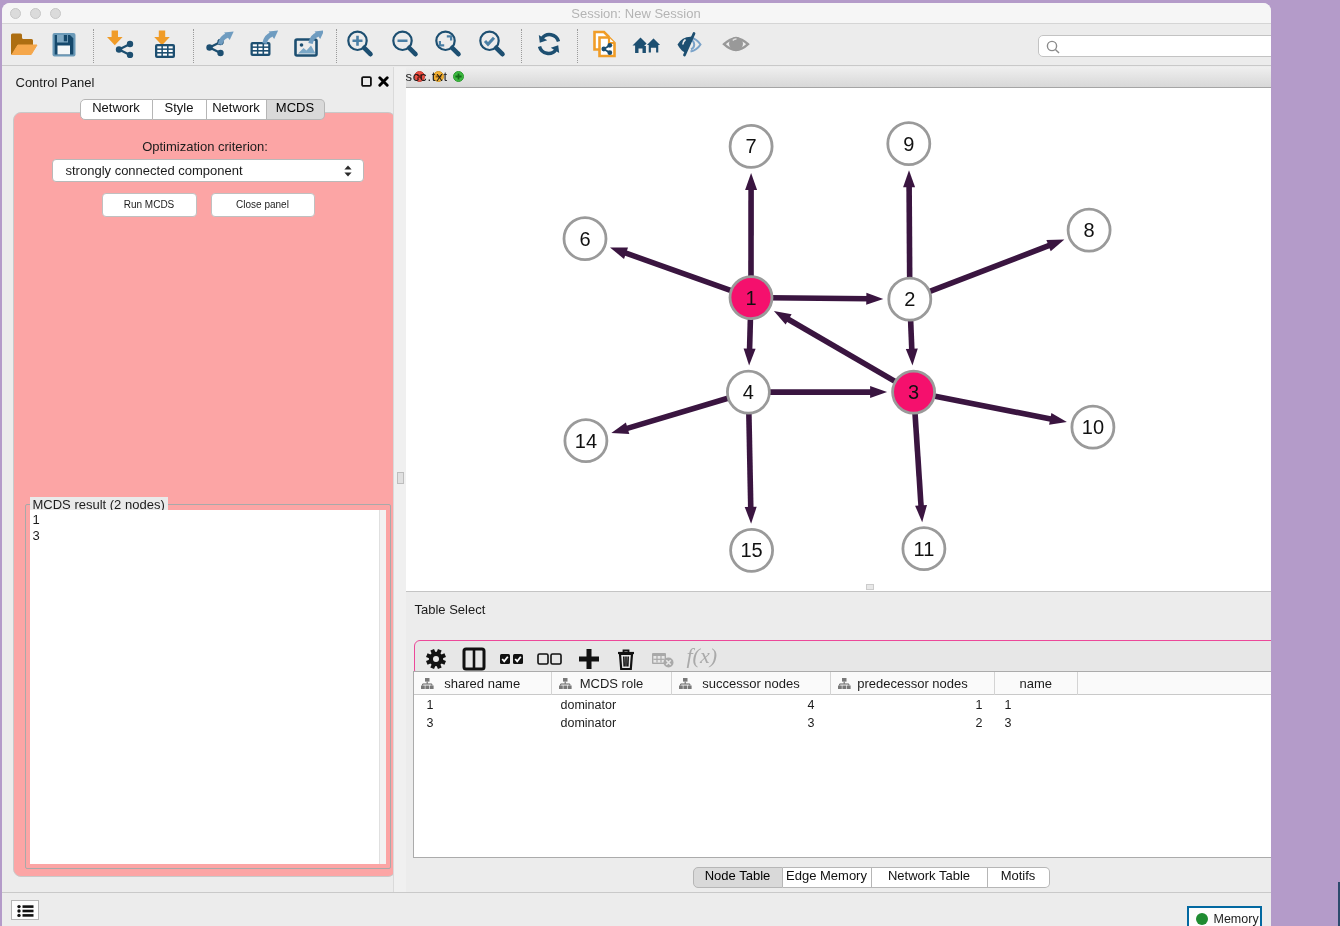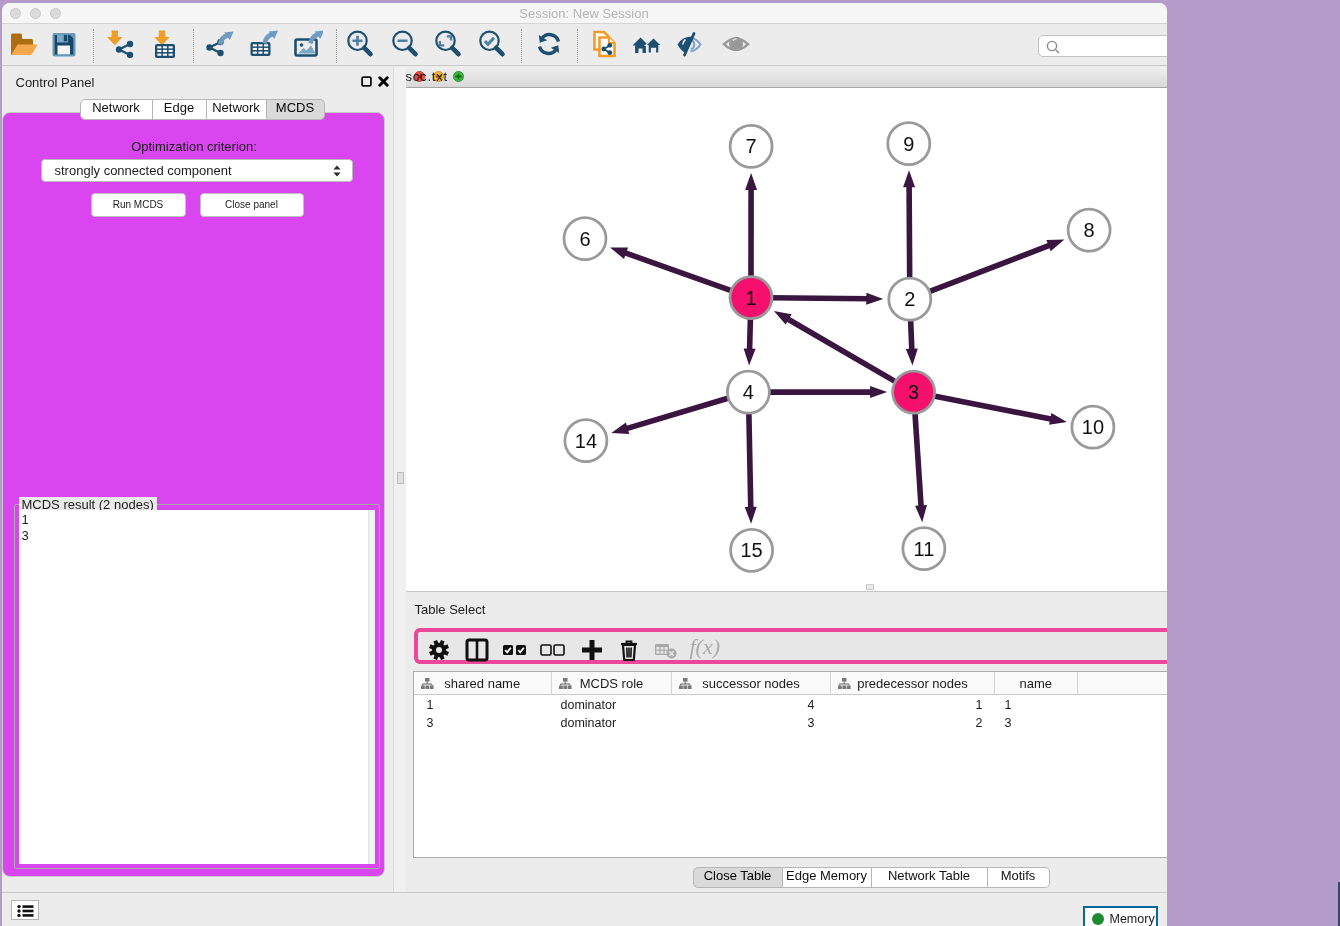--- a/index.html
+++ b/index.html
@@ -1,30 +1,30 @@
 <!DOCTYPE html>
 <html><head><meta charset="utf-8"><style>
 *{margin:0;padding:0;box-sizing:border-box}
 html,body{width:1340px;height:926px;overflow:hidden}
 body{background:#b49bc9;font-family:"Liberation Sans",sans-serif;color:#1c1c1c;position:relative}
-#win{position:absolute;left:1.5px;top:2.5px;width:1165px;height:923.5px;background:#ececec;border-radius:8px 8px 0 0;overflow:hidden}
+#win{position:absolute;left:1.5px;top:2.5px;width:1269px;height:923.5px;background:#ececec;border-radius:8px 8px 0 0;overflow:hidden}
 
 #titlebar{position:absolute;left:0;top:0;width:100%;height:21px;background:#f6f6f6;border-bottom:1px solid #d5d5d5}
 .tl{position:absolute;top:5px;width:11.5px;height:11.5px;border-radius:50%;background:#dbdbdb;border:1px solid #c6c6c6}
 #wintitle{position:absolute;top:3px;width:100%;text-align:center;font-size:13px;color:#b4b4b4}
 
 #toolbar{position:absolute;left:0;top:22px;width:100%;height:41px;background:#ececec;border-bottom:1px solid #c9c9c9}
 .tbi{position:absolute;top:5px}
 .tsep{position:absolute;top:4px;height:34px;width:0;border-left:1px dotted #9a9a9a}
 #search{position:absolute;left:1036px;top:10px;width:291px;height:22px;background:#fff;border:1px solid #c3c3c3;border-radius:5px}
 
 #cpanel{position:absolute;left:0;top:64px;width:391px;height:826px}
 #cp-title{position:absolute;left:14px;top:8px;font-size:13px}
 .hdrbtn{position:absolute;top:9px}
-#cp-content{position:absolute;left:0;top:45px;width:383px;height:765px;background:#d946ef;border:1px solid #c9c9c9;border-radius:8px}
+#cp-content{position:absolute;left:11px;top:45px;width:383px;height:765px;background:#fca5a5;border:1px solid #c9c9c9;border-radius:8px}
 #cp-tabs{position:absolute;left:78px;top:32px;height:21px;display:flex}
 .tab{height:21px;font-size:13px;font-weight:400;background:#fff;border:1px solid #b6b6b6;border-left:none;display:flex;align-items:center;justify-content:center;color:#111;padding-bottom:4px}
 .tab.first{border-left:1px solid #b6b6b6;border-radius:5px 0 0 5px}
 .tab.last{border-radius:0 5px 5px 0}
 .tab.sel{background:#d9d9d9;color:#000000}
 #opt-label{position:absolute;left:0;top:26px;width:383px;text-align:center;font-size:13px}
 #opt-select{position:absolute;left:38px;top:46px;width:312px;height:23px;background:#fff;border:1px solid #b9b9b9;border-radius:4px;font-size:13px;line-height:21px;padding-left:13px}
 .btn{position:absolute;height:24px;background:#fff;border:1px solid #c0c0c0;border-radius:4px;font-size:10px;text-align:center;line-height:22px}
 #grpbox{position:absolute;left:11px;top:391px;width:366px;height:365px;border:1px solid #a9a9a9;border-radius:2px}
 #grplegend{position:absolute;left:4px;top:-8px;background:#eaeaea;padding:0 3px;font-size:13px}
@@ -36,21 +36,21 @@
 
 #netwin{position:absolute;left:404px;top:64px;width:934px;height:524.5px;background:#fff}
 #net-titlebar{position:absolute;left:0;top:0;width:100%;height:21px;background:linear-gradient(#efefef,#d8d8d8);border-bottom:1px solid #a5a5a5}
 #net-title{position:absolute;width:100%;top:2.5px;font-size:13px;letter-spacing:0.8px;color:#1a1a1a}
 .tfl{position:absolute;top:4.5px;width:11px;height:11px;border-radius:50%;text-align:center;line-height:8px}
 #netcanvas{position:absolute;left:0;top:21.5px;width:934px;height:503px;background:#fff}
 #netgrip{position:absolute;left:460px;bottom:1px;width:8px;height:6px;background:#e8e8e8;border:1px solid #cccccc}
 
 #tpanel{position:absolute;left:404px;top:588.5px;width:934px;height:303px;background:#ececec;border-top:1px solid #c4c4c4}
 #tp-title{position:absolute;left:9px;top:10px;font-size:13px}
-#tp-toolbar{position:absolute;left:8px;top:36px;width:917px;height:36px;background:#e7e7e7;border:4px solid #ec4899;border-radius:6px}
+#tp-toolbar{position:absolute;left:8px;top:48px;width:917px;height:36px;background:#e7e7e7;border:1px solid #ec4899;border-radius:6px}
 #tbl{position:absolute;left:7px;top:79px;width:914px;height:187px;background:#fff;border:1px solid #ababab}
 #tbl-hdr{position:absolute;left:0;top:0;width:100%;height:23px;background:#fafafa;border-bottom:1px solid #c9c9c9;font-size:13px}
 .hcell{position:absolute;top:0;height:23px;border-right:1px solid #d4d4d4;text-align:center;line-height:23px}
 .hicon{position:absolute;left:7px;top:6px}
 .trow{position:absolute;left:0;height:18px;font-size:12.5px;line-height:18px}
 .tcell{position:absolute;top:0;height:18px}
 #tp-tabs{position:absolute;left:287px;top:275px;height:21px;display:flex}
 
 #statusbar{position:absolute;left:0;top:889px;width:100%;height:35px;background:#ececec;border-top:1px solid #c9c9c9}
 #sb-left{position:absolute;left:9px;top:7px;width:28px;height:20px;background:#fdfdfd;border:1px solid #b5b5b5}
@@ -247,21 +247,21 @@
       <div class="btn" style="left:88px;top:80px;width:95px">Run MCDS</div>
       <div class="btn" style="left:197px;top:80px;width:104px">Close panel</div>
       <div id="grpbox">
         <div id="grplegend">MCDS result (2 nodes)</div>
         <div id="mcds-text">1<br>3</div>
         <div id="mcds-sb"></div>
       </div>
     </div>
     <div id="cp-tabs">
       <div class="tab first" style="width:73px">Network</div>
-      <div class="tab" style="width:54px">Edge</div>
+      <div class="tab" style="width:54px">Style</div>
       <div class="tab" style="width:60px">Network</div>
       <div class="tab last sel" style="width:58px">MCDS</div>
     </div>
   </div>
   <div id="vdivider">
       <div id="vgrip"></div>
     </div>
   <div id="netwin">
     <div id="net-titlebar">
       <div class="tfl" style="left:8px;background:#ee4f43;border:1px solid #c33b31">
@@ -475,21 +475,21 @@
         </div>
         <div class="trow" style="top:41.5px;width:100%">
           <span class="tcell" style="left:13px">3</span>
           <span class="tcell" style="left:147px">dominator</span>
           <span class="tcell" style="left:258px;width:143px;text-align:right">3</span>
           <span class="tcell" style="left:417px;width:152px;text-align:right">2</span>
           <span class="tcell" style="left:591px">3</span>
         </div>
     </div>
     <div id="tp-tabs">
-      <div class="tab first sel" style="width:90px">Close Table</div>
+      <div class="tab first sel" style="width:90px">Node Table</div>
       <div class="tab" style="width:89px">Edge Memory</div>
       <div class="tab" style="width:116px">Network Table</div>
       <div class="tab last" style="width:62px">Motifs</div>
     </div>
   </div>
   <div id="statusbar">
     <div id="sb-left">
         <svg width="17" height="14" viewBox="0 0 17 14" style="position:absolute;left:5px;top:3px">
           <circle cx="2" cy="2.6" r="1.7" fill="#111"></circle>
           <circle cx="2" cy="7" r="1.7" fill="#111"></circle>

